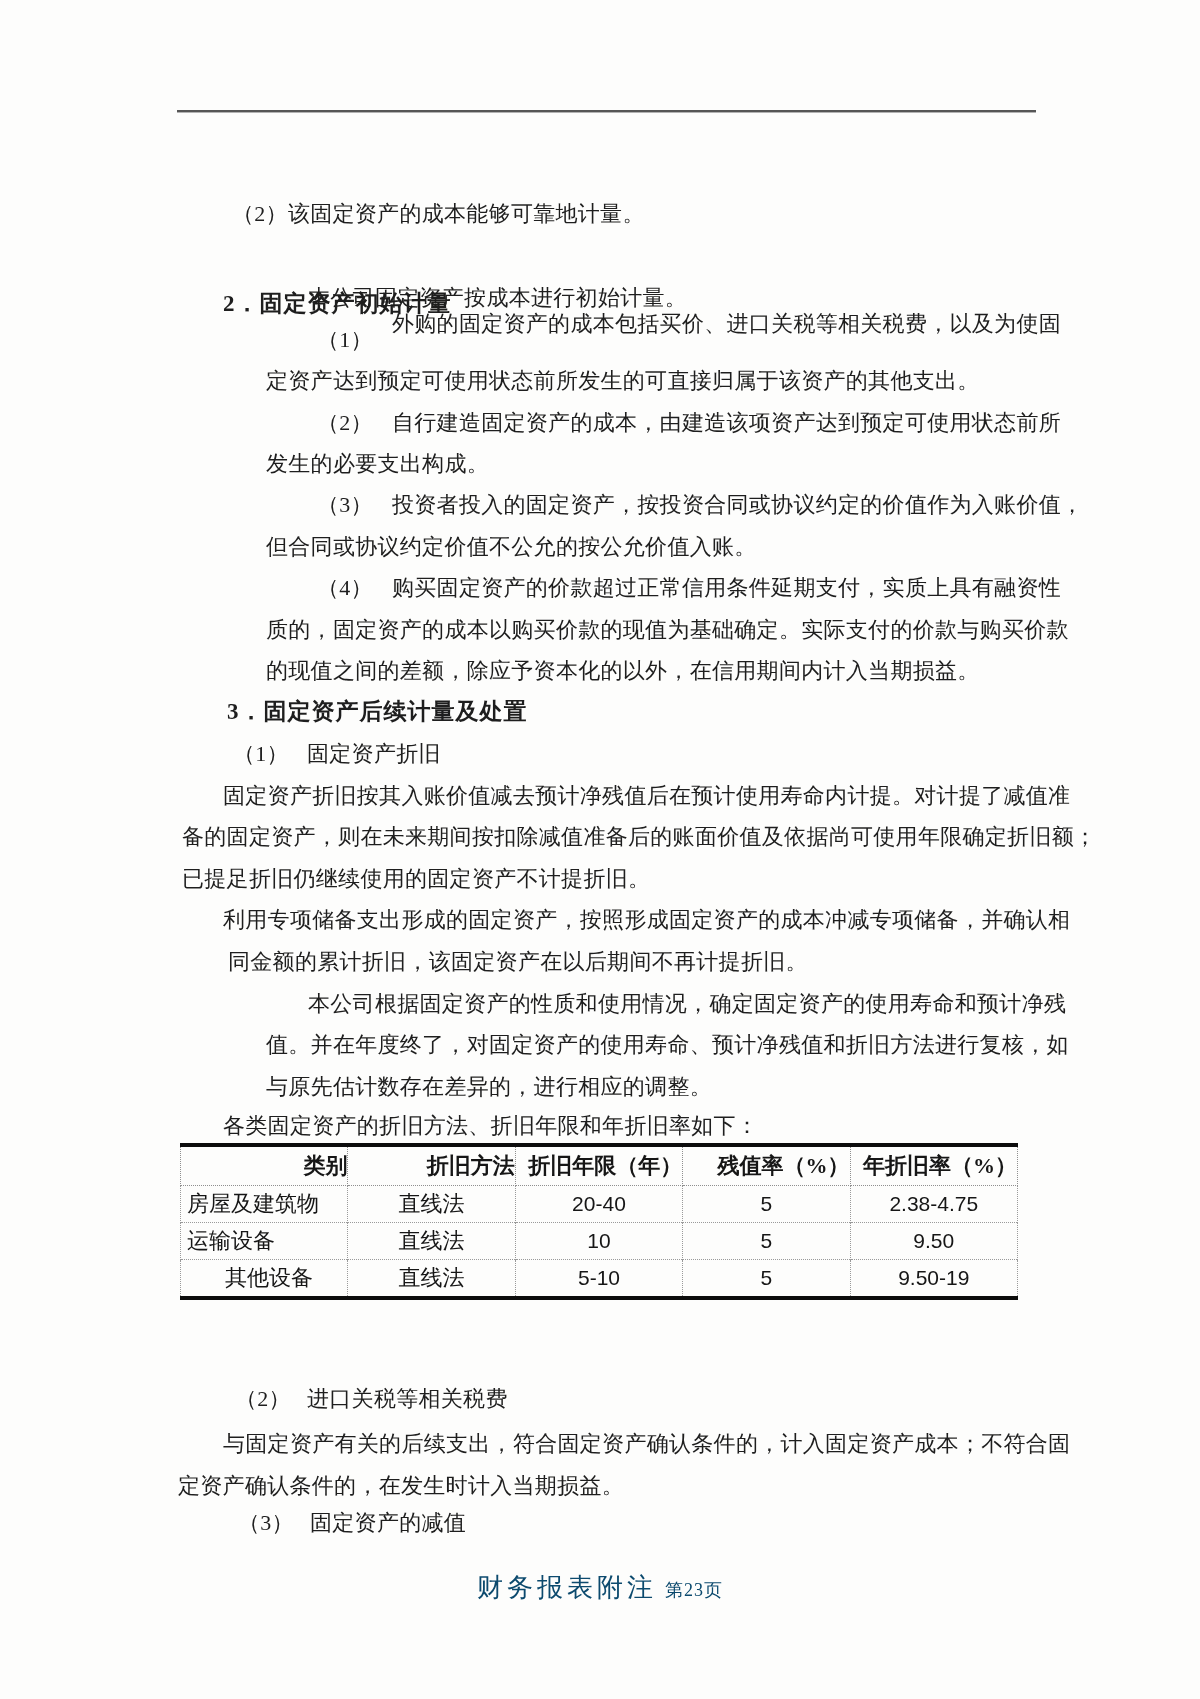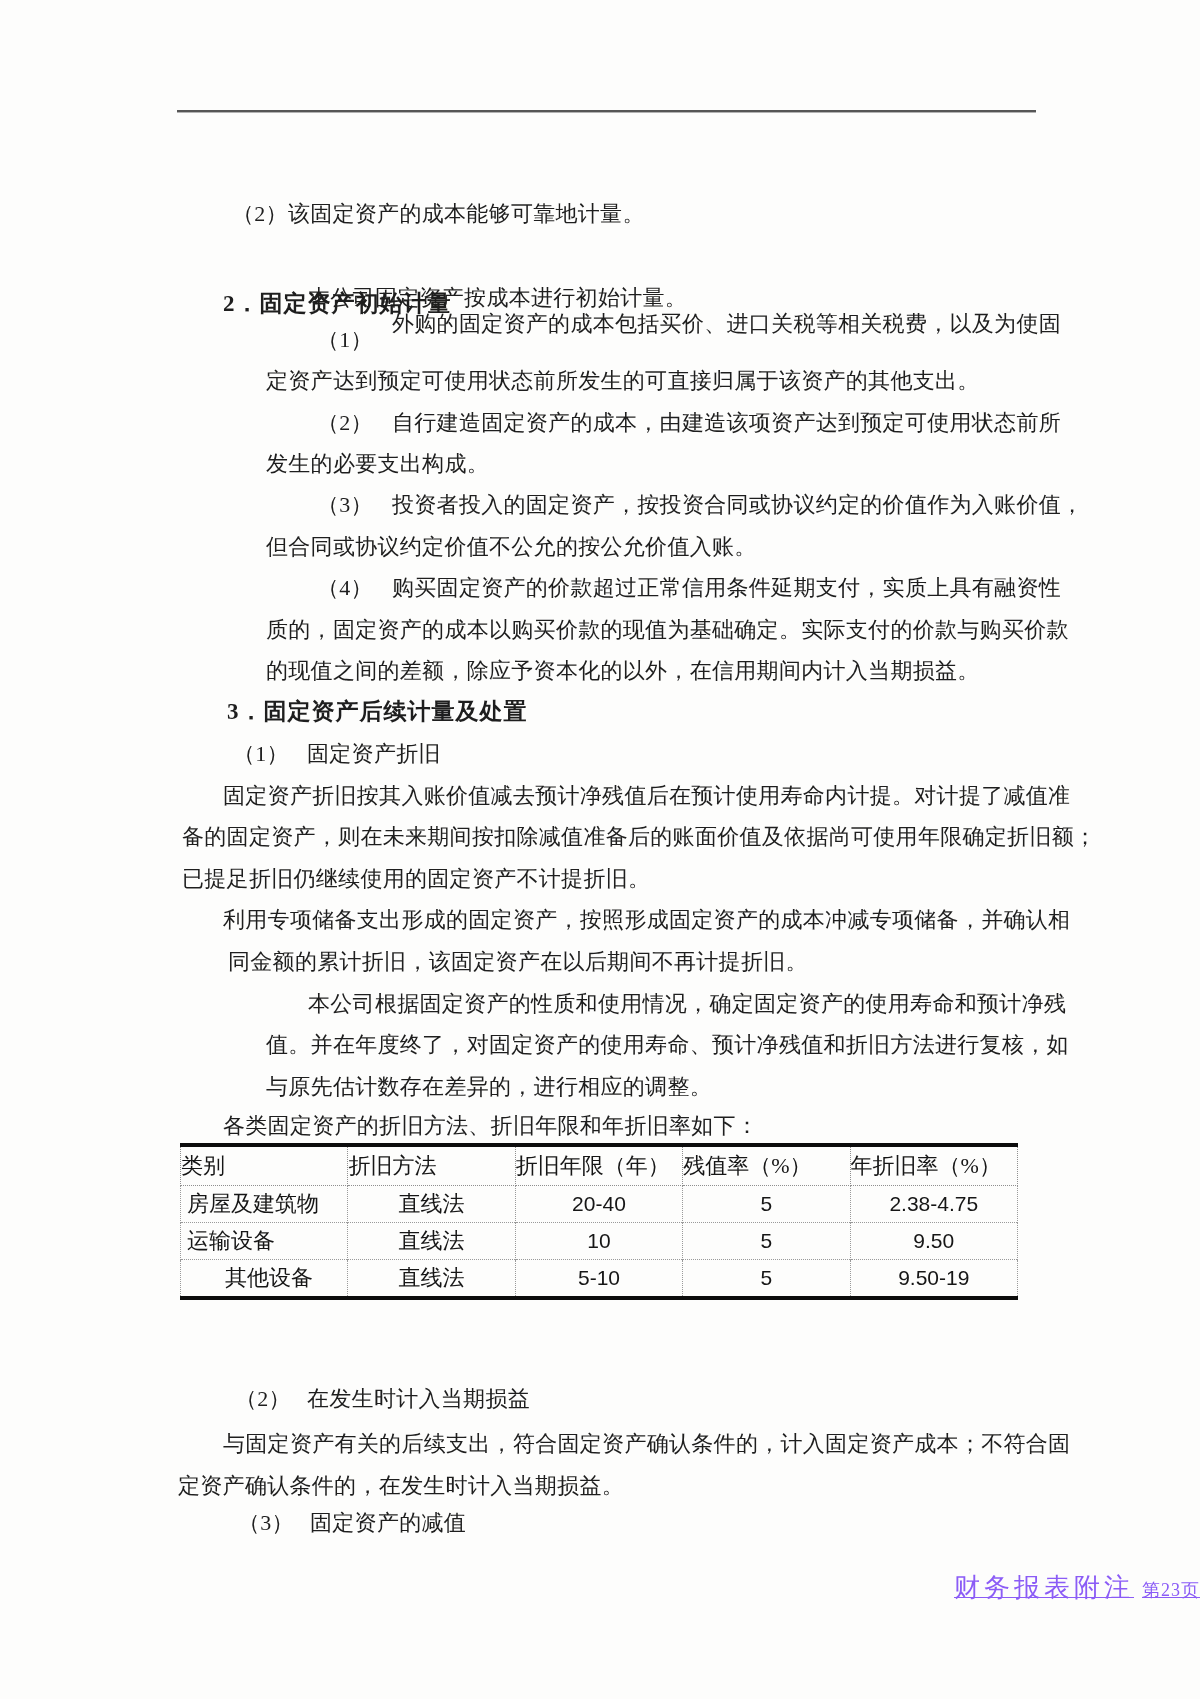--- a/index.html
+++ b/index.html
@@ -17,34 +17,33 @@
     letter-spacing:0.3px;
   }
   .ln.b{font-weight:bold;font-size:23px;letter-spacing:1px;}
   table.dep{
     position:absolute;left:180px;top:1143px;width:838px;
     border-collapse:collapse;table-layout:fixed;
     border-top:4px solid #0c0c0c;border-bottom:4px solid #0c0c0c;
     font-size:22px;color:#161616;
   }
   table.dep th{
-    font-weight:normal;height:38px;padding:0;text-align:left;
+    font-weight:bold;height:38px;padding:0;text-align:right;
     border:1px dotted #8f8f8f;border-top:none;
   }
   table.dep td{
     height:36px;padding:0;text-align:center;
     border:1px dotted #9a9a9a;border-bottom:none;
   }
   table.dep td.cat{text-align:left;padding-left:6px;}
   table.dep td.cat.indent{padding-left:44px;}
   table.dep td.num{font-family:"Liberation Sans", sans-serif;font-size:21px;}
   .footer{
-    position:absolute;left:0;top:1570px;width:100%;text-align:right;
-    color:#8b5cf6;
-    text-decoration:underline;
+    position:absolute;left:0;top:1570px;width:100%;text-align:center;
+    color:#0c4a6e;
   }
   .footer .t{font-size:26px;letter-spacing:4px;}
   .footer .p{font-size:18px;margin-left:8px;letter-spacing:1px;}
 </style>
 </head>
 <body>
 
 <div class="page">
   <div class="rule"></div>
 
@@ -71,21 +70,21 @@
       <div class="ln" style="left: 223px; top: 782px;">固定资产折旧按其入账价值减去预计净残值后在预计使用寿命内计提。对计提了减值准</div>
       <div class="ln" style="left: 182px; top: 823px;">备的固定资产，则在未来期间按扣除减值准备后的账面价值及依据尚可使用年限确定折旧额；</div>
       <div class="ln" style="left: 182px; top: 865px;">已提足折旧仍继续使用的固定资产不计提折旧。</div>
       <div class="ln" style="left: 223px; top: 906px;">利用专项储备支出形成的固定资产，按照形成固定资产的成本冲减专项储备，并确认相</div>
       <div class="ln" style="left: 182px; top: 948px; margin-left: 46px;">同金额的累计折旧，该固定资产在以后期间不再计提折旧。</div>
       <div class="ln" style="left: 308px; top: 990px;">本公司根据固定资产的性质和使用情况，确定固定资产的使用寿命和预计净残</div>
       <div class="ln" style="left: 266px; top: 1031px;">值。并在年度终了，对固定资产的使用寿命、预计净残值和折旧方法进行复核，如</div>
       <div class="ln" style="left: 266px; top: 1073px;">与原先估计数存在差异的，进行相应的调整。</div>
       <div class="ln" style="left: 223px; top: 1112px;">各类固定资产的折旧方法、折旧年限和年折旧率如下：</div>
       <div class="ln" style="left: 235px; top: 1385px;">（2）</div>
-      <div class="ln" style="left: 307px; top: 1385px;">在发生时计入当期损益</div>
+      <div class="ln" style="left: 307px; top: 1385px;">进口关税等相关税费</div>
       <div class="ln" style="left: 223px; top: 1430px;">与固定资产有关的后续支出，符合固定资产确认条件的，计入固定资产成本；不符合固</div>
       <div class="ln" style="left: 178px; top: 1472px;">定资产确认条件的，在发生时计入当期损益。</div>
       <div class="ln" style="left: 238px; top: 1509px;">（3）</div>
       <div class="ln" style="left: 310px; top: 1509px;">固定资产的减值</div>
     </div>
 
   <table class="dep">
     <thead>
       <tr id="thead-row">
           <th>类别</th>

